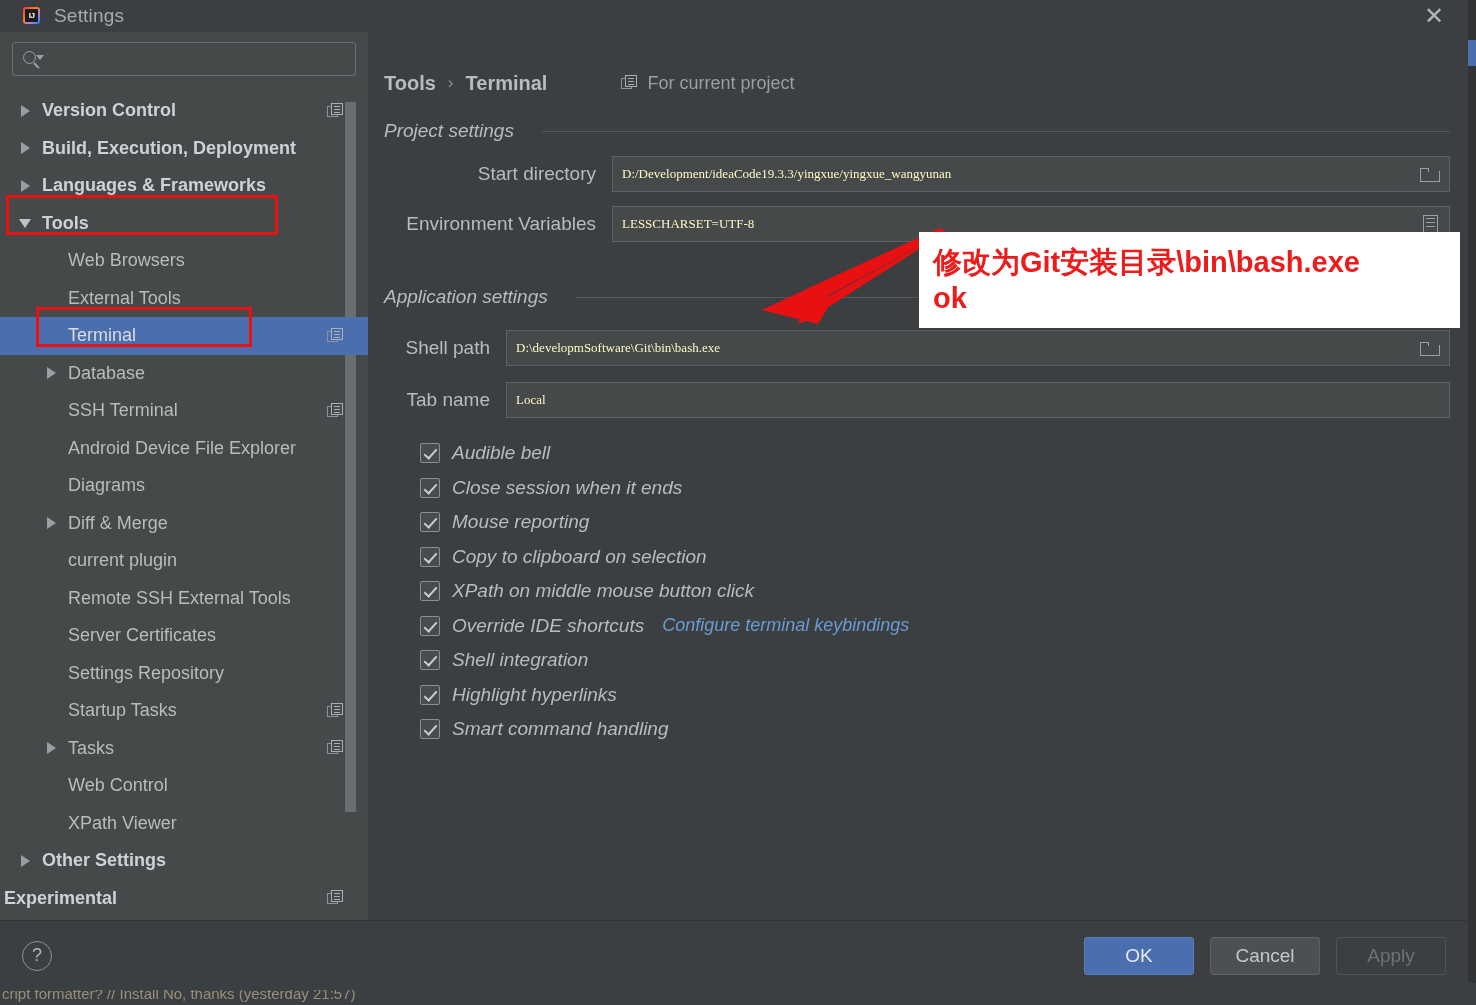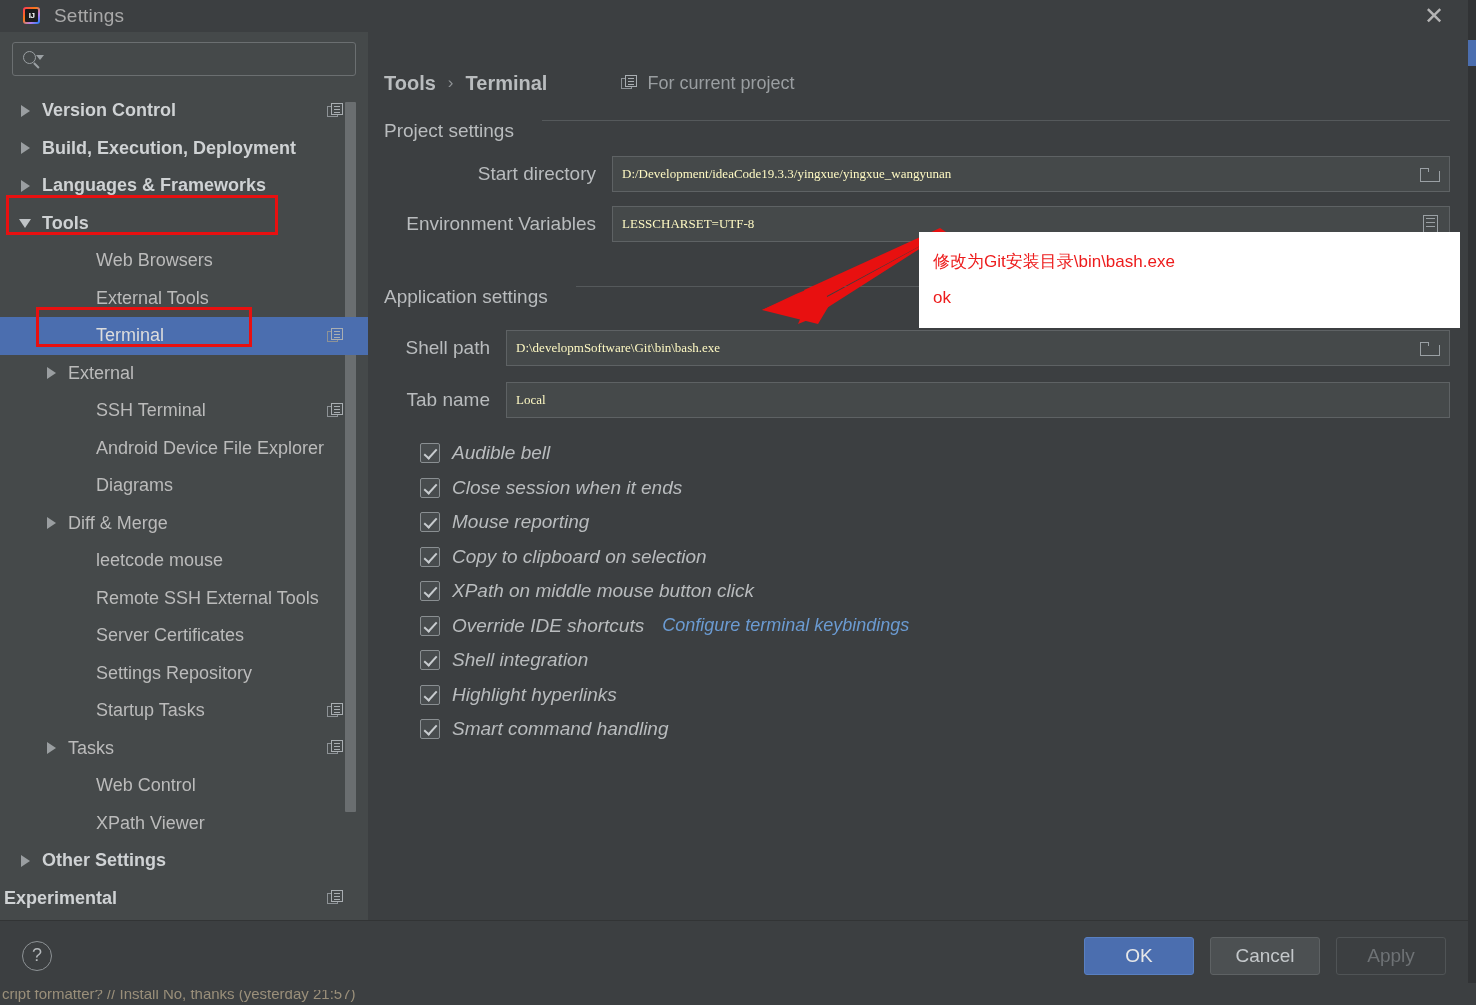--- a/index.html
+++ b/index.html
@@ -138,21 +138,21 @@
   .tree-label {
     font-size: 18px; color: #bbbbbb; white-space: nowrap;
   }
   .tree-row.bold .tree-label { font-weight: bold; color: #cfd2d4; }
   .tree-row.selected .tree-label { color: #dcdcdc; }
   .lvl0 .tw { margin-left: 12px; }
   .lvl0 .tree-label { margin-left: 4px; }
   .lvl1 { padding-left: 38px; }
   .lvl1 .tw { margin-left: 0; }
   .lvl1 .tree-label { margin-left: 4px; }
-  .lvl1.noarrow { padding-left: 92px; }
+  .lvl1.noarrow { padding-left: 64px; }
   .cfg-icon {
     position: absolute; right: 24px; top: 50%; transform: translateY(-50%);
     width: 17px; height: 16px;
   }
   .cfg-icon .b1 {
     position: absolute; left: 0; top: 3px; width: 11px; height: 11px;
     border: 1.5px solid #8d9296;
   }
   .cfg-icon .b2 {
     position: absolute; left: 4px; top: 0px; width: 12px; height: 12px;
@@ -201,21 +201,21 @@
   .for-project .cfg-icon2 .b2 {
     position: absolute; left: 4px; top: 0; width: 12px; height: 12px;
     border: 1.5px solid #a9aeb2; background: #3c3f41;
   }
   .for-project .cfg-icon2 .b2::after {
     content: ""; position: absolute; left: 2px; top: 2px; right: 2px; height: 1px;
     background: #a9aeb2; box-shadow: 0 3px 0 #a9aeb2, 0 6px 0 #a9aeb2;
   }
 
   .section-head {
-    display: flex; align-items: flex-start; margin-top: 22px; gap: 28px;
+    display: flex; align-items: center; margin-top: 22px; gap: 28px; font-style: italic;
   }
   .section-head .t { font-size: 19px; color: #b9bcbe; white-space: nowrap; }
   .section-head .rule { flex: 1 1 auto; height: 1px; background: #55595b; }
 
   .field-row { display: flex; align-items: center; margin-top: 14px; }
   .field-label {
     font-size: 19px; color: #b9bcbe; text-align: right;
     white-space: nowrap;
   }
   .field-ctl {
@@ -265,21 +265,21 @@
     font-size: 18px; color: #6b9bd2; margin-left: 18px; cursor: pointer;
   }
 
   
   .callout {
     position: absolute; left: 919px; top: 232px; width: 541px; height: 96px;
     background: #ffffff; z-index: 40;
     padding: 12px 14px 0 14px;
   }
   .callout .ln {
-    color: #ed1c1c; font-size: 17px; font-weight: normal; line-height: 36px;
+    color: #ed1c1c; font-size: 29px; font-weight: bold; line-height: 36px;
     white-space: nowrap;
   }
   .arrow-svg { position: absolute; left: 760px; top: 228px; z-index: 39; }
 
   
   .footer {
     height: 70px; flex: 0 0 70px;
     background: #3c3f41; border-top: 1px solid #323435;
     display: flex; align-items: center; padding: 0 22px;
     position: relative;
@@ -376,21 +376,21 @@
             <span class="tree-label">Terminal</span>
             <span class="cfg-icon">
               <span class="b1"></span>
               <span class="b2"></span>
             </span>
           </div>
           <div class="tree-row lvl1">
             <span class="tw">
               <span class="arrow-right"></span>
             </span>
-            <span class="tree-label">External</span>
+            <span class="tree-label">Database</span>
           </div>
           <div class="tree-row lvl1 noarrow">
             <span class="tree-label">SSH Terminal</span>
             <span class="cfg-icon">
               <span class="b1"></span>
               <span class="b2"></span>
             </span>
           </div>
           <div class="tree-row lvl1 noarrow">
             <span class="tree-label">Android Device File Explorer</span>
@@ -398,21 +398,21 @@
           <div class="tree-row lvl1 noarrow">
             <span class="tree-label">Diagrams</span>
           </div>
           <div class="tree-row lvl1">
             <span class="tw">
               <span class="arrow-right"></span>
             </span>
             <span class="tree-label">Diff &amp; Merge</span>
           </div>
           <div class="tree-row lvl1 noarrow">
-            <span class="tree-label">leetcode mouse</span>
+            <span class="tree-label">current plugin</span>
           </div>
           <div class="tree-row lvl1 noarrow">
             <span class="tree-label">Remote SSH External Tools</span>
           </div>
           <div class="tree-row lvl1 noarrow">
             <span class="tree-label">Server Certificates</span>
           </div>
           <div class="tree-row lvl1 noarrow">
             <span class="tree-label">Settings Repository</span>
           </div>

